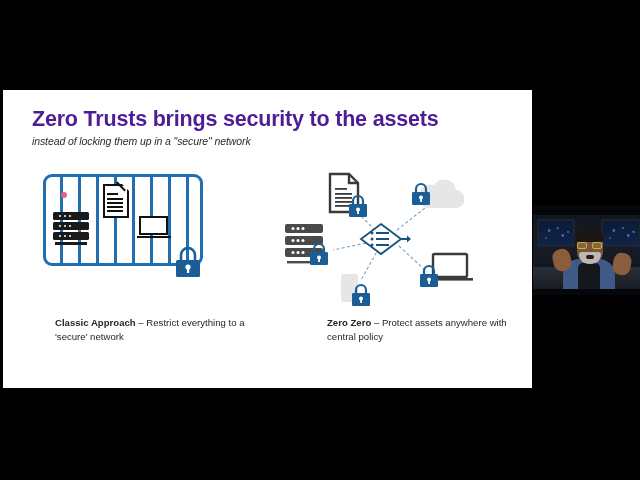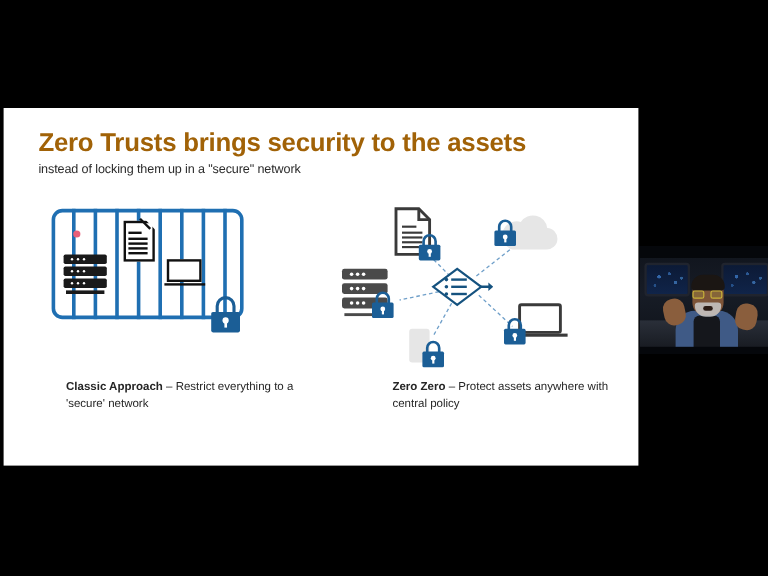--- a/index.html
+++ b/index.html
@@ -36,27 +36,28 @@
   
   #title-block {
     position: absolute;
     left: 29px;
     top: 17px;
     width: 470px;
   }
   #slide-title {
     font-size: 21.5px;
     font-weight: 600;
-    color: #a16207;
+    color: #4c1d95;
     letter-spacing: -0.2px;
     line-height: 1.15;
     white-space: nowrap;
   }
   #slide-subtitle {
     font-size: 10.5px;
+    font-style: italic;
     color: #2b2b2b;
     margin-top: 3px;
     letter-spacing: -0.1px;
     white-space: nowrap;
   }
 
   
   .panel { position: absolute; top: 78px; }
   #panel-classic { left: 22px;  width: 230px; }
   #panel-zerotrust { left: 272px; width: 240px; }

